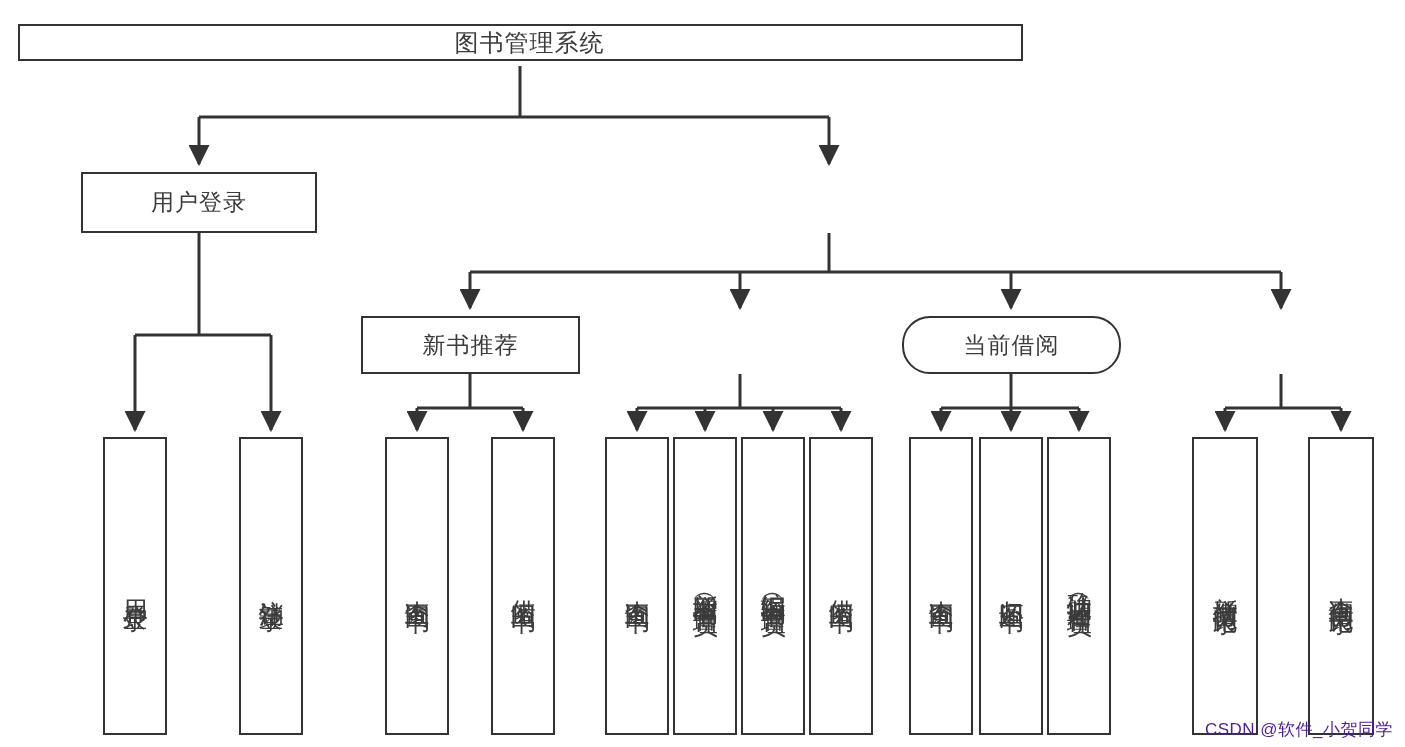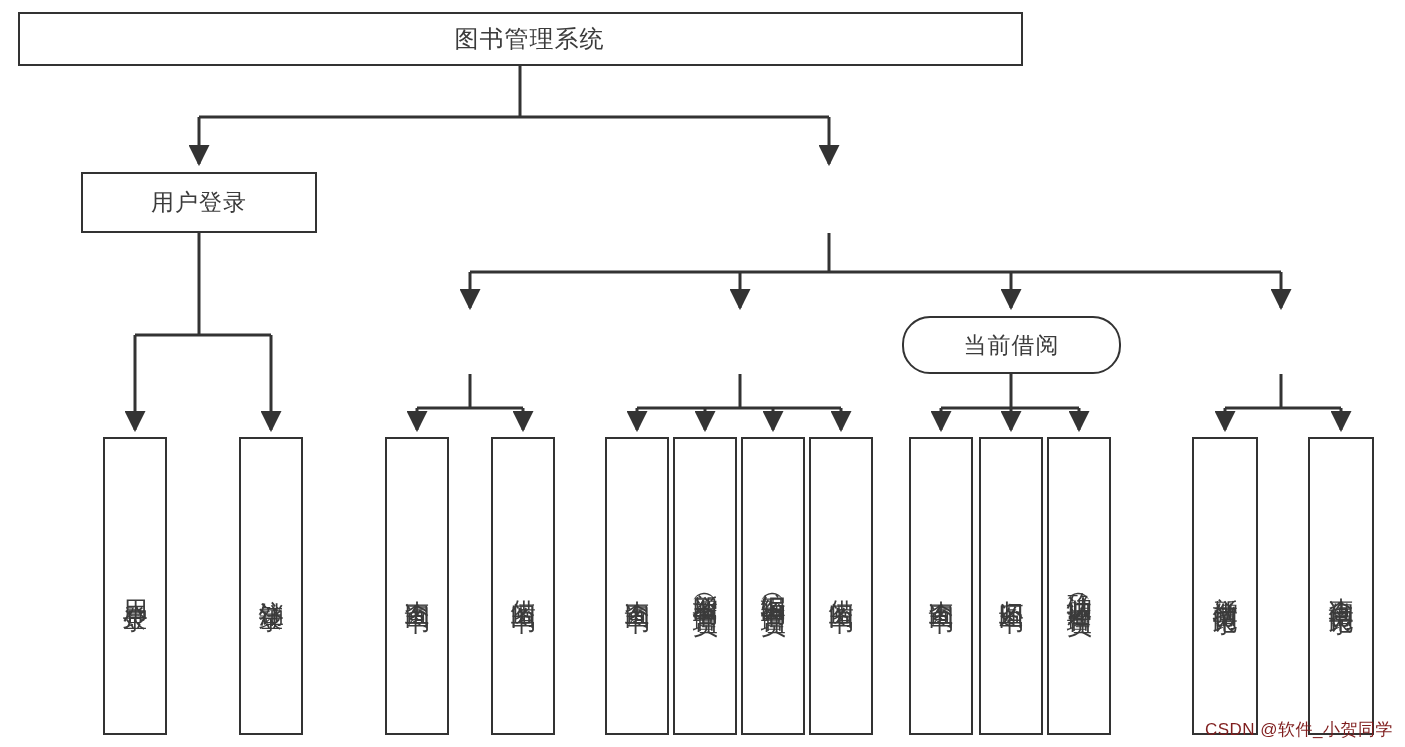--- a/index.html
+++ b/index.html
@@ -55,21 +55,21 @@
     align-items: center;
     justify-content: center;
     text-align: center;
     overflow: hidden;
   }
   .watermark {
     position: absolute;
     right: 12px;
     bottom: 6px;
     font-size: 17px;
-    color: #7f1d1d;
+    color: #4c1d95;
     white-space: nowrap;
     z-index: 5;
     letter-spacing: 0.5px;
   }
 </style>
 </head>
 <body>
 
 <div id="diagram-root">
 
@@ -116,28 +116,31 @@
       <path d="M 1011 408 L 1011 430" marker-end="url(#arrow)"></path>
       <path d="M 1079 408 L 1079 430" marker-end="url(#arrow)"></path>
 
       <path d="M 1281 374 L 1281 408"></path>
       <path d="M 1225 408 L 1341 408"></path>
       <path d="M 1225 408 L 1225 430" marker-end="url(#arrow)"></path>
       <path d="M 1341 408 L 1341 430" marker-end="url(#arrow)"></path>
     </g>
   </svg>
 
-  <div class="node node-h node-root" style="left:18px; top:12px; width:1005px; height:54px;padding-left:18px;">
+  <div class="node node-h node-root" style="left:18px; top:24px; width:1005px; height:37px;padding-left:18px;">
     <span>图书管理系统</span>
   </div>
 
   <div class="node node-h" style="left:81px; top:172px; width:236px; height:61px;">
     <span>用户登录</span>
   </div>
 
+  <div class="node node-h" style="left:361px; top:316px; width:219px; height:58px;">
+    <span>新书推荐</span>
+  </div>
   <div class="node node-h" style="left:902px; top:316px; width:219px; height:58px;border-radius:28px;">
     <span>当前借阅</span>
   </div>
 
   <div class="node node-v" style="left:103px; top:437px; width:64px; height:298px;">
     <span>用户登录</span>
   </div>
   <div class="node node-v" style="left:239px; top:437px; width:64px; height:298px;">
     <span>注销登录</span>
   </div>

